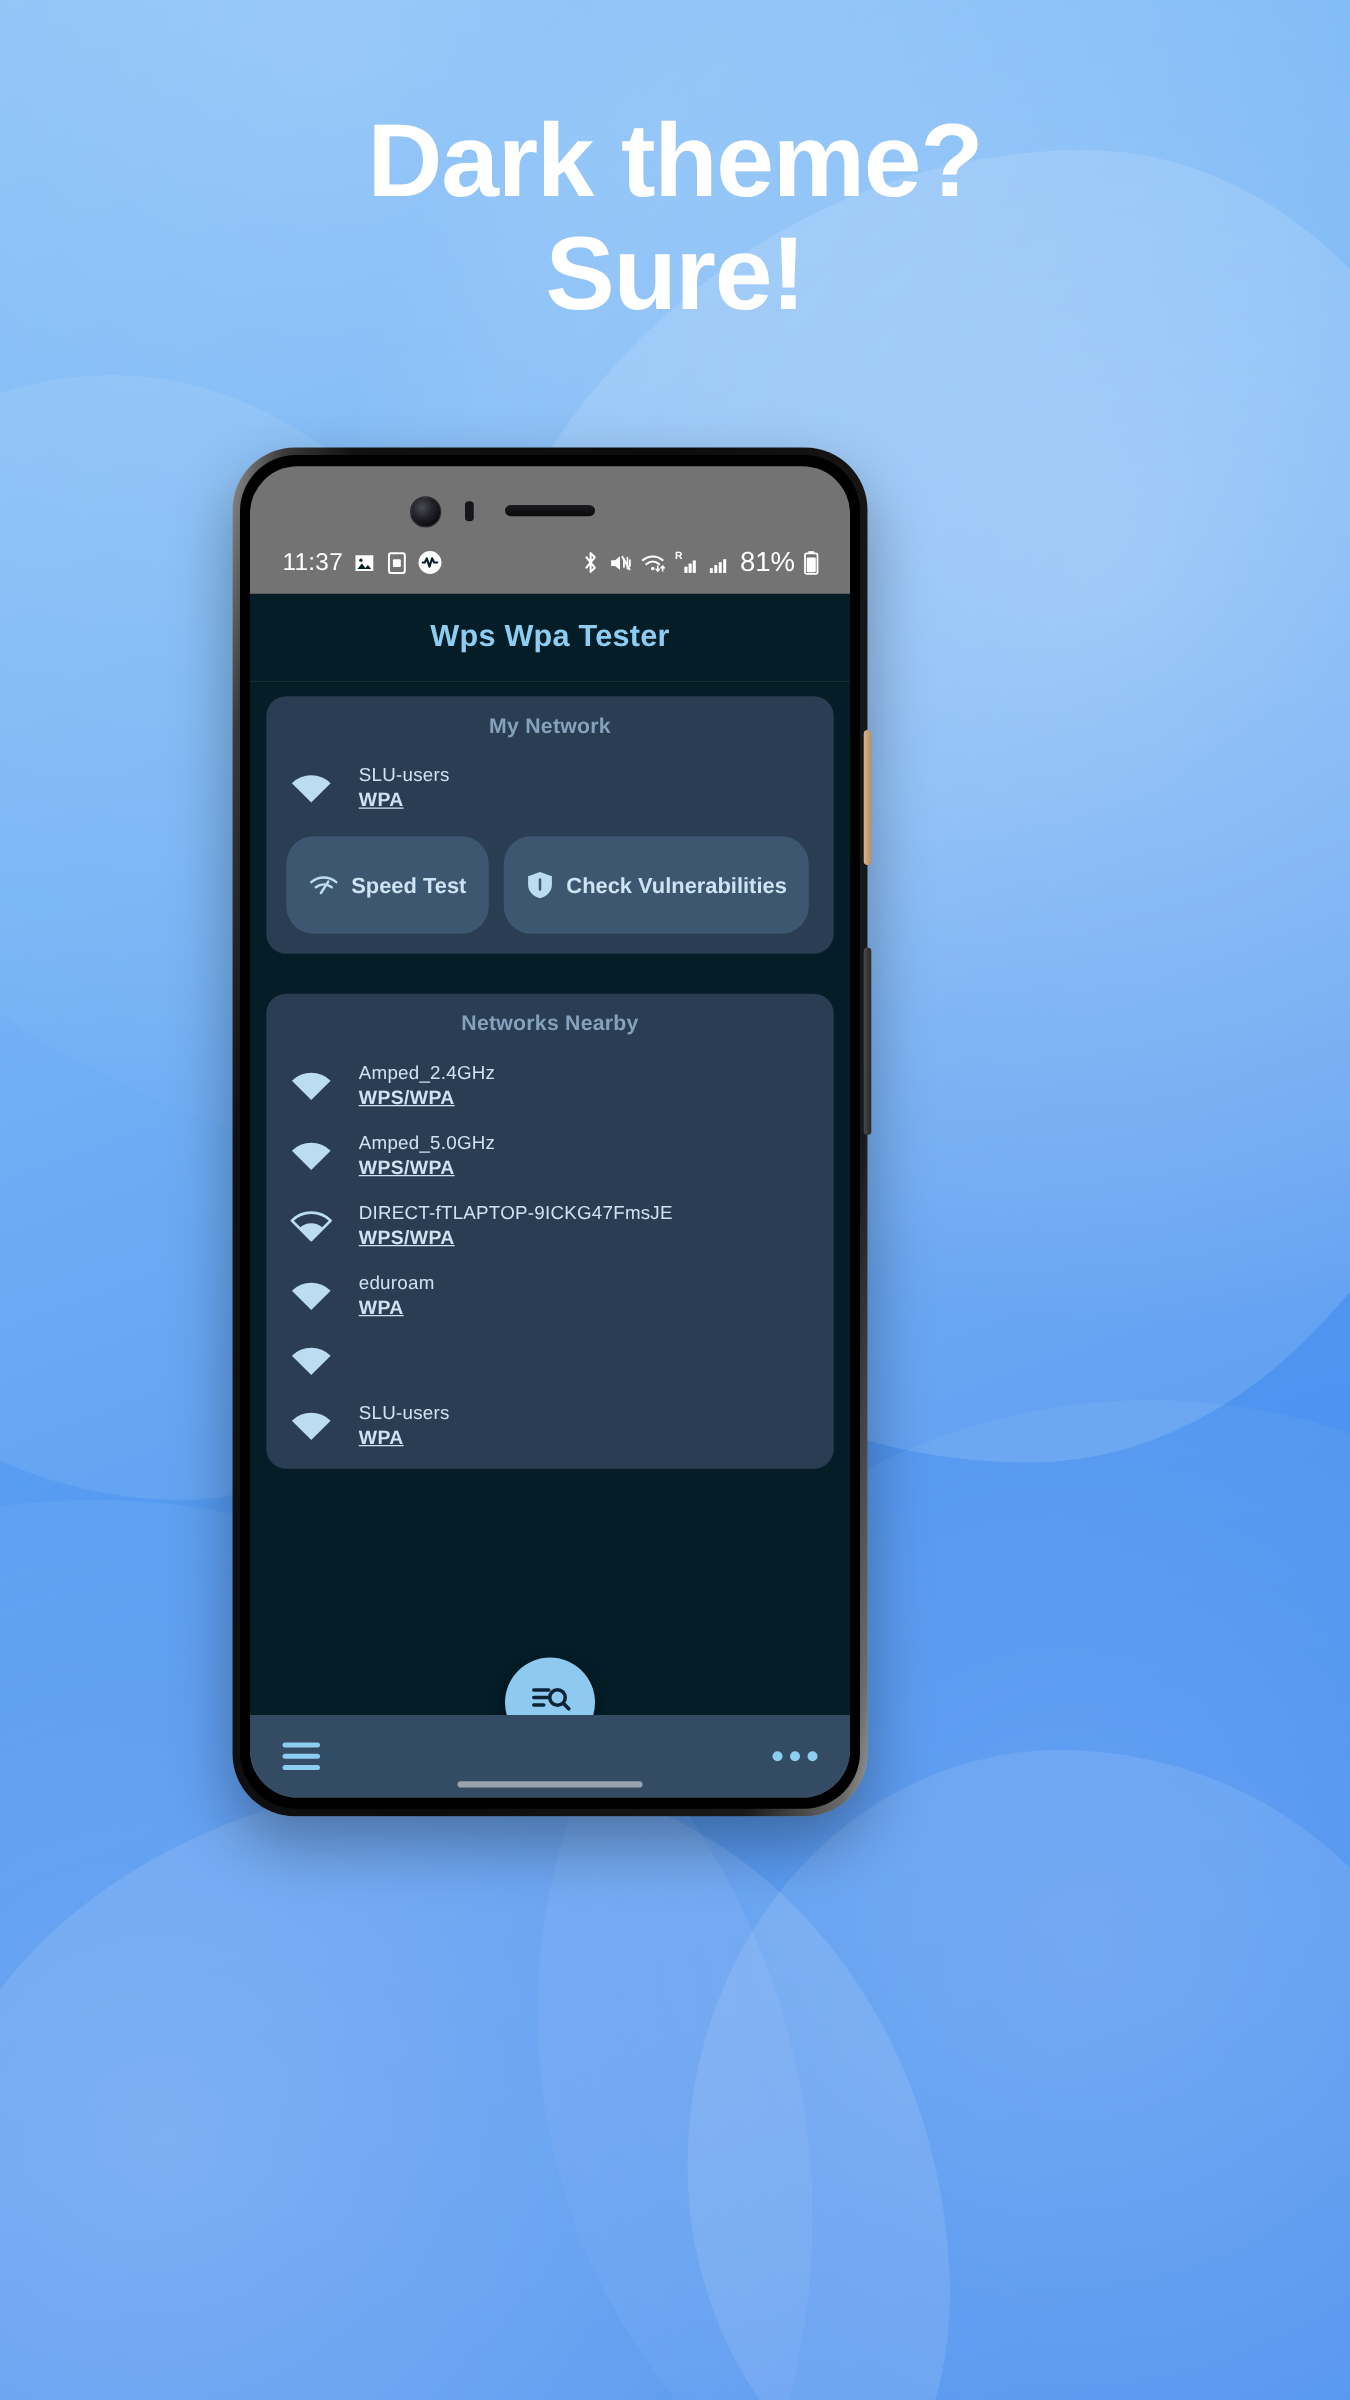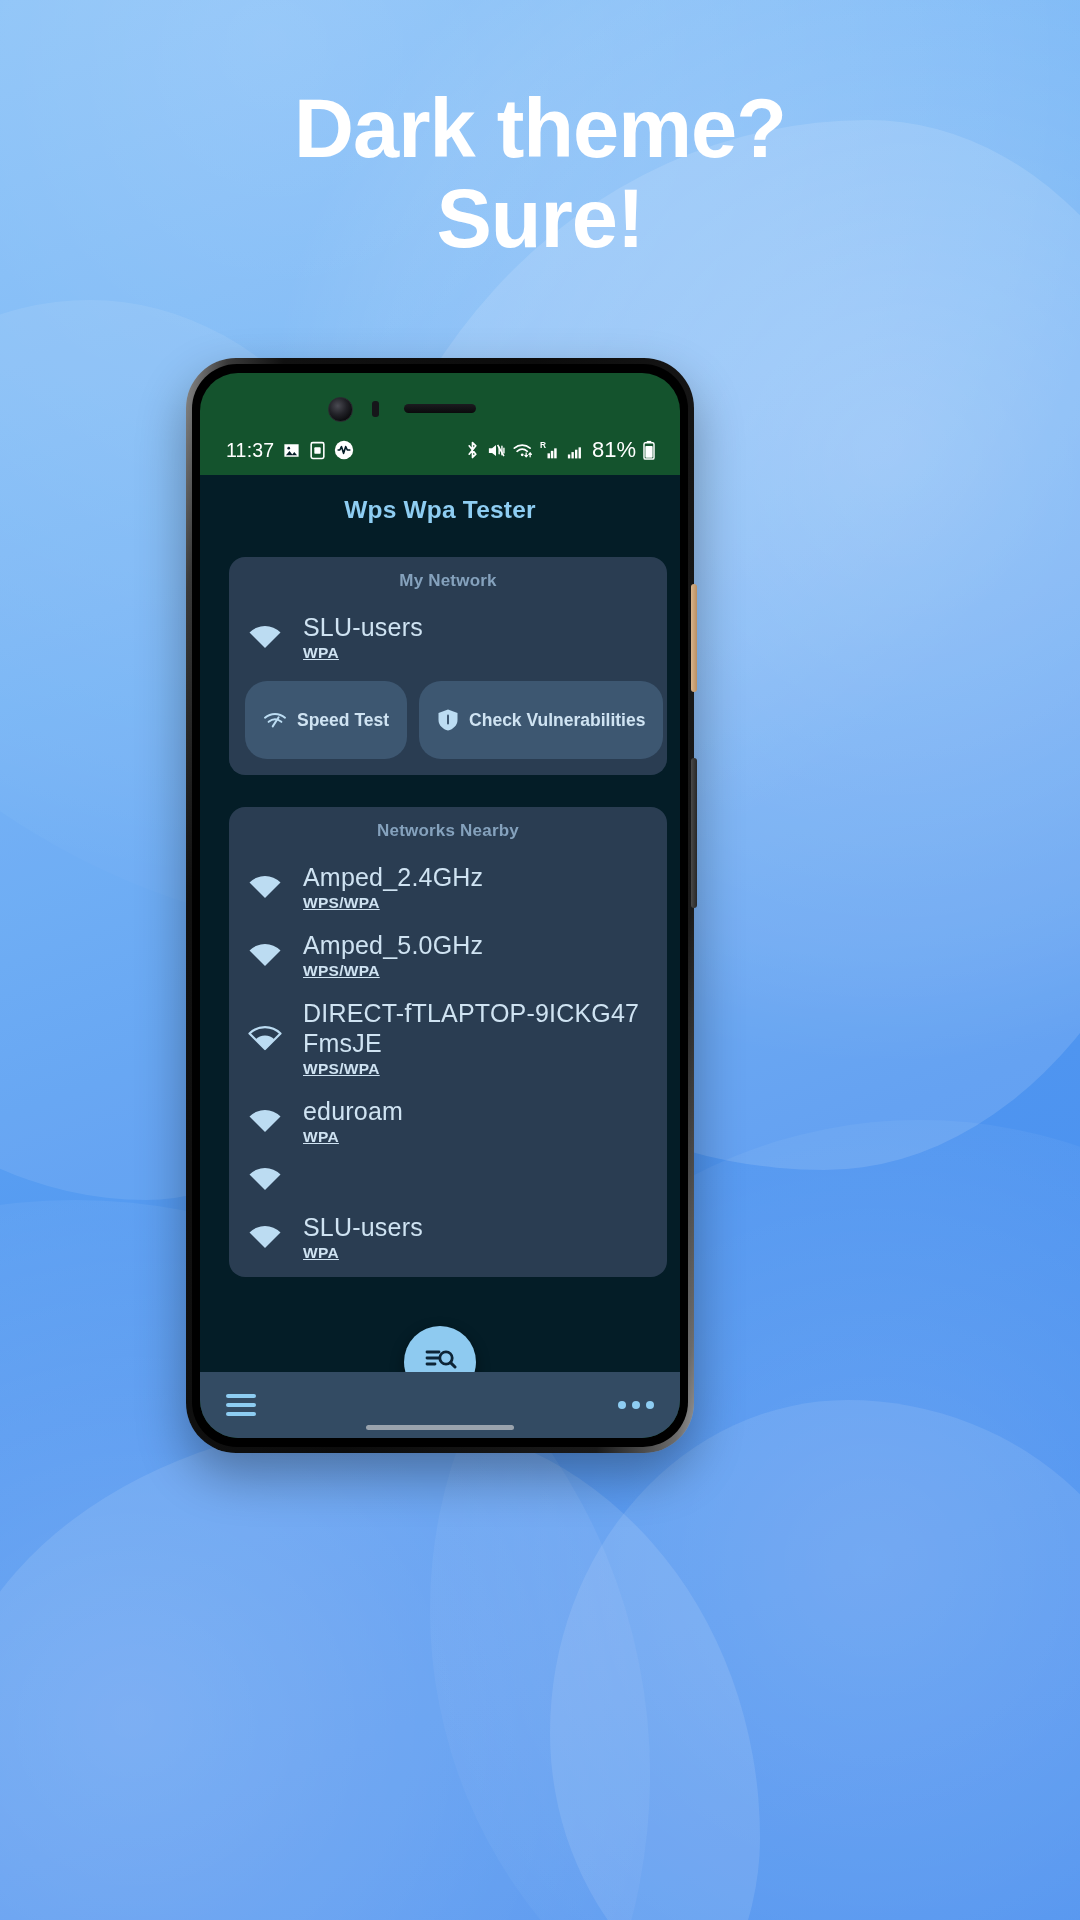--- a/index.html
+++ b/index.html
@@ -90,21 +90,21 @@
     width:100%; height:100%;
     border-radius:45px;
     background:#000;
     padding:9px 8px;
     position:relative;
     overflow:hidden;
   }
   #screen {
     width:100%; height:100%;
     border-radius:38px;
-    background:#14532d;
+    background:#737373;
     overflow:hidden;
     position:relative;
     display:flex; flex-direction:column;
   }
   
   .side-btn { position:absolute; border-radius:3px; }
   .side-power {
     right:-3px; top:226px; width:6px; height:108px;
     background:linear-gradient(90deg,#d9b48a,#b98f63);
   }
@@ -169,21 +169,20 @@
     flex:1 1 auto;
     background:#041d27;
     padding:12px 13px 0 13px;
     position:relative;
     overflow:hidden;
   }
   .card {
     background:#2a3d52;
     border-radius:16px;
     padding:14px 0 14px 0;
-    margin-left:16px;
   }
   .card + .card { margin-top:32px; }
   .card-title {
     text-align:center;
     color:#85a2bd;
     font-size:17px;
     font-weight:700;
     letter-spacing:0.2px;
     margin-bottom:12px;
   }
@@ -193,21 +192,21 @@
     padding:9px 16px;
     gap:18px;
   }
   .wifi-ico {
     flex:0 0 auto; width:40px; height:30px;
     display:flex; align-items:center; justify-content:center;
   }
   .net-text { flex:1 1 auto; min-width:0; }
   .ssid {
     color:#cfe3f2;
-    font-size:25px;
+    font-size:15px;
     line-height:1.2;
     letter-spacing:0.2px;
     word-break:break-all;
   }
   .sec {
     color:#cfe3f2;
     font-size:15.5px;
     font-weight:700;
     margin-top:2px;
     letter-spacing:0.3px;

